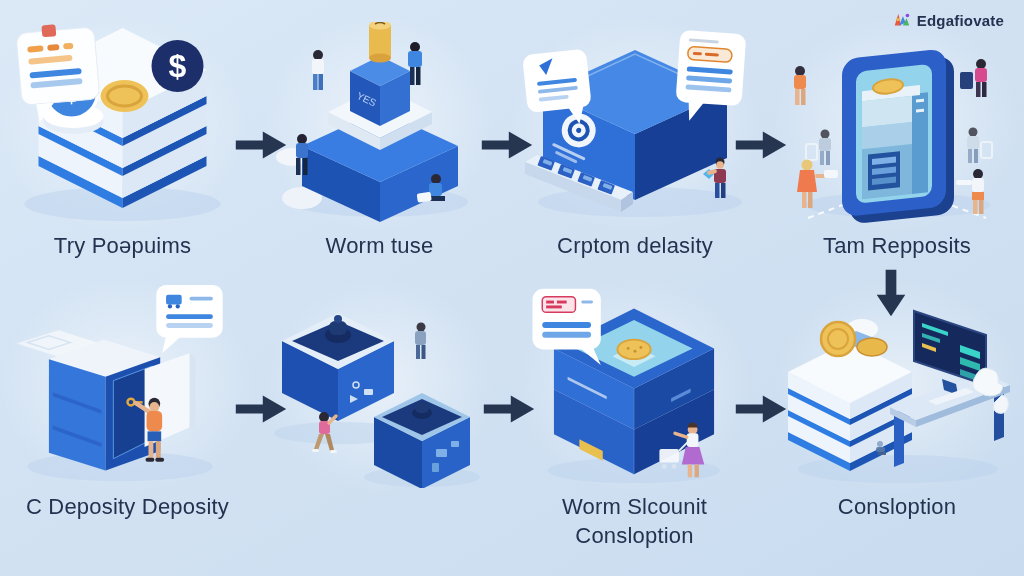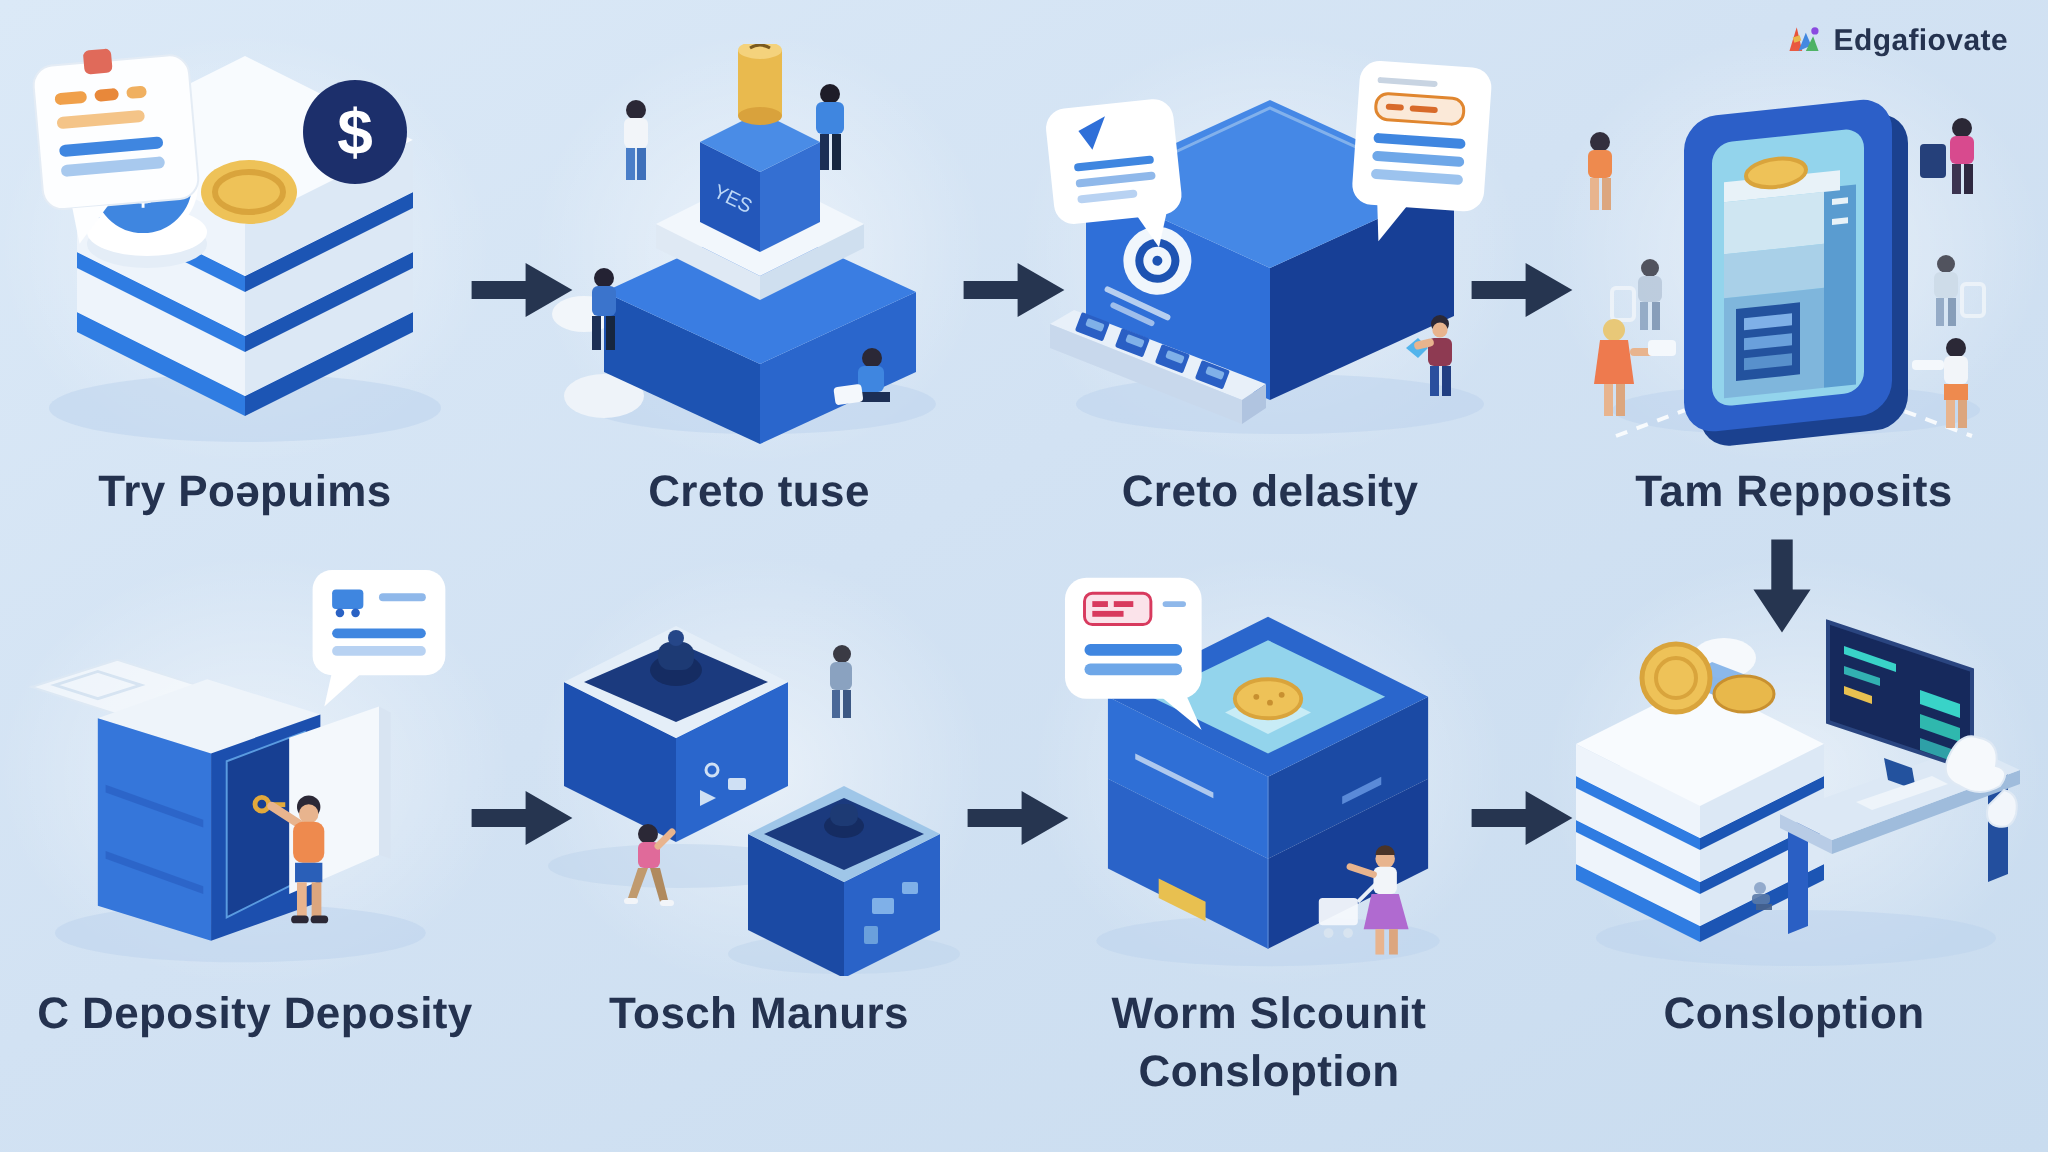--- a/index.html
+++ b/index.html
@@ -13,21 +13,21 @@
   }
   .brand-text{font-size:15px;font-weight:700;color:#24324f;letter-spacing:.2px;}
   .step{position:absolute;margin:0;text-align:center;}
   .art{position:relative;width:100%;height:205px;}
   .art::before{
     content:"";position:absolute;inset:-6px;
     background:radial-gradient(closest-side,rgba(255,255,255,.5),rgba(255,255,255,0));
   }
   .art svg{position:relative;width:100%;height:100%;display:block;}
   .caption{
-    margin:4px auto 0;font-size:22px;font-weight:700;color:#24324f;
+    margin:4px auto 0;font-size:22px;font-weight:400;color:#24324f;
     line-height:1.32;letter-spacing:.2px;max-width:225px;
   }
   .arrow{position:absolute;}
   .arrow svg{display:block;width:100%;height:100%;}
 </style>
 </head>
 <body>
 
 <div class="canvas">
 
@@ -146,21 +146,21 @@
             <rect x="9" y="24" width="4.5" height="17" fill="#16263f"></rect>
         </g>
         <g transform="translate(156,152)">
           <circle cx="8" cy="5" r="5" fill="#2b2836"></circle>
           <rect x="1" y="9" width="13" height="13" rx="3" fill="#3f86e0"></rect>
           <rect x="1" y="22" width="16" height="5" fill="#1c2f55"></rect>
           <rect x="-14" y="18" width="14" height="9" rx="2" fill="#f4f8fc" transform="rotate(-8)"></rect>
         </g>
       </svg>
     </div>
-    <figcaption class="caption">Creto tuse</figcaption>
+    <figcaption class="caption">Worm tuse</figcaption>
   </figure>
 
   <figure class="step" style="left:515px;top:22px;width:240px;">
     <div class="art">
       <svg viewBox="0 0 240 205">
         <ellipse cx="125" cy="180" rx="102" ry="15" fill="#bdd4ec" opacity=".55"></ellipse>
 
         <polygon points="28,70 120,112 120,178 28,136" fill="#2f6fd8"></polygon>
         <polygon points="120,112 212,70 212,136 120,178" fill="#173f96"></polygon>
         <polygon points="120,28 212,70 120,112 28,70" fill="#4588e6"></polygon>
@@ -213,21 +213,21 @@
           <polygon points="-10,16 -4,11 1,16 -4,21" fill="#52b4ec"></polygon>
           <circle cx="7" cy="4" r="4.5" fill="#2b2836"></circle>
           <circle cx="7" cy="7" r="3.8" fill="#e8b48e"></circle>
           <rect x="1" y="11" width="12" height="14" rx="3" fill="#8e3a52"></rect>
           <rect x="-6" y="12" width="10" height="4" rx="2" fill="#e8b48e" transform="rotate(-14 -1 14)"></rect>
           <rect x="2" y="25" width="4.5" height="15" fill="#2a4f9e"></rect>
             <rect x="8" y="25" width="4.5" height="15" fill="#223f82"></rect>
         </g>
       </svg>
     </div>
-    <figcaption class="caption">Creto delasity</figcaption>
+    <figcaption class="caption">Crptom delasity</figcaption>
   </figure>
 
   <figure class="step" style="left:778px;top:22px;width:238px;">
     <div class="art">
       <svg viewBox="0 0 238 205">
         <ellipse cx="120" cy="183" rx="92" ry="13" fill="#bdd4ec" opacity=".55"></ellipse>
         <path d="M30,196 L118,163 L208,196" stroke="#ffffff" stroke-width="2" stroke-dasharray="6 5" fill="none" opacity=".85"></path>
         <g transform="translate(0,16) skewY(-6)">
           <rect x="72" y="36" width="104" height="158" rx="16" fill="#1b418f"></rect>
           <rect x="64" y="28" width="104" height="158" rx="16" fill="#2c5fc8"></rect>
@@ -379,21 +379,20 @@
             <rect x="14" y="37" width="7" height="3" rx="1.5" fill="#f2f5f9"></rect>
         </g>
         <g transform="translate(142,40)">
           <circle cx="7" cy="4" r="4.5" fill="#3a3a44"></circle>
           <rect x="1" y="8" width="11" height="14" rx="3" fill="#8aa2c0"></rect>
           <rect x="2" y="22" width="4" height="14" fill="#4a6898"></rect>
             <rect x="7.5" y="22" width="4" height="14" fill="#3c5884"></rect>
         </g>
       </svg>
     </div>
-    <figcaption class="caption">Tosch Manurs</figcaption>
   </figure>
 
   <figure class="step" style="left:522px;top:283px;width:225px;">
     <div class="art">
       <svg viewBox="0 0 225 210">
         <ellipse cx="112" cy="192" rx="88" ry="13" fill="#bdd4ec" opacity=".55"></ellipse>
 
         <polygon points="30,67 112,108 112,150 30,109" fill="#2f6fd6"></polygon>
         <polygon points="112,108 194,67 194,109 112,150" fill="#1b4aa4"></polygon>
         <polygon points="30,109 112,150 112,196 30,155" fill="#2a63c8"></polygon>

